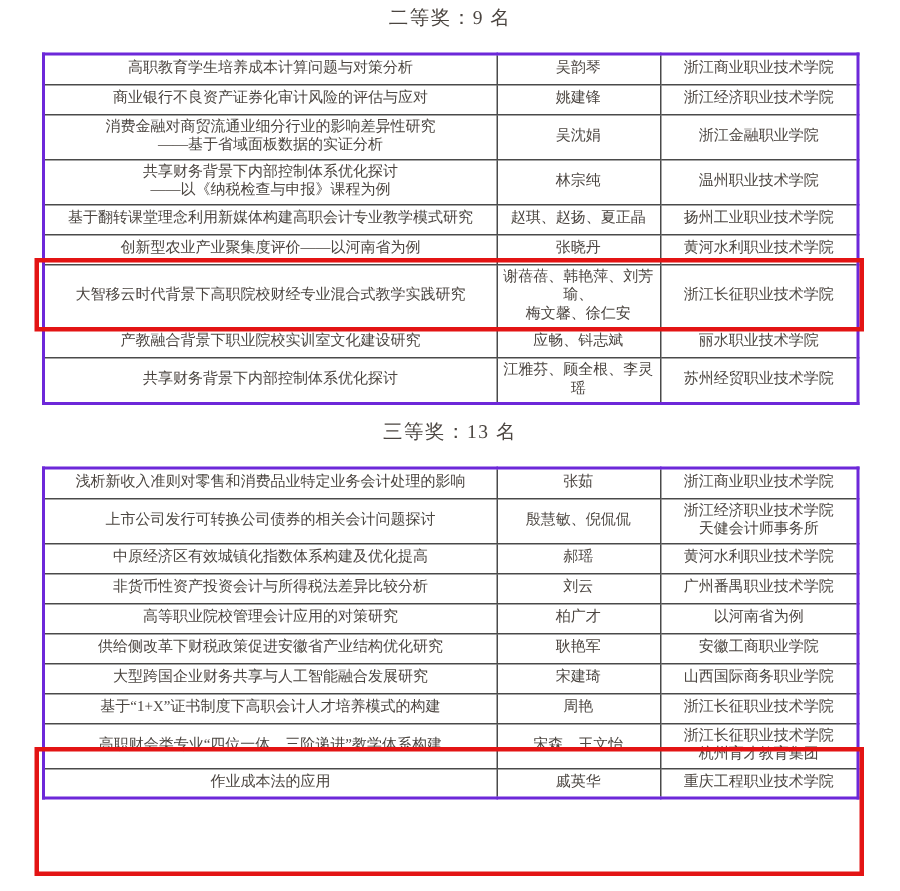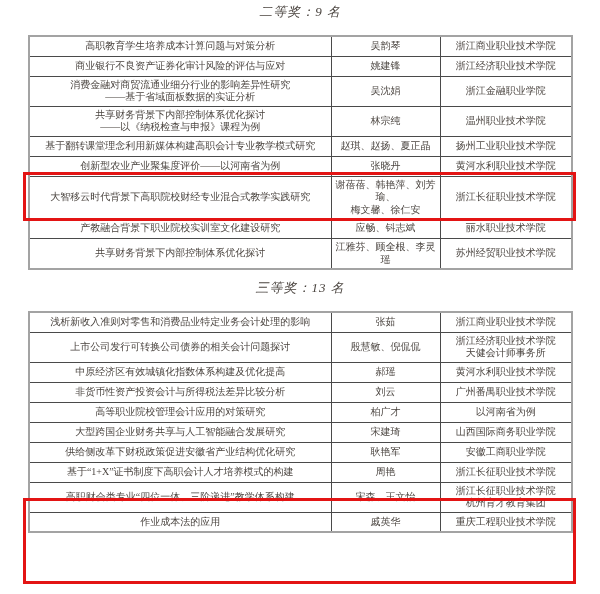--- a/index.html
+++ b/index.html
@@ -15,33 +15,32 @@
     overflow: hidden;
   }
   .section-title {
     text-align: center;
     font-size: 13px;
     font-weight: normal;
     color: #4b4540;
     letter-spacing: 1px;
     margin: 0 0 5px 0;
     padding: 0;
-    font-style: italic;
   }
   .section-title.second { margin-top: 9px; }
   .table-wrap {
     position: relative;
     width: 543px;
     margin-left: 28px;
   }
   table.awards {
     border-collapse: collapse;
     table-layout: fixed;
     width: 543px;
-    border: 2px solid #a3a3a3;
+    border: 2px solid #6d28d9;
     margin-top: 14px;
   }
   table.awards td {
     border: 1px solid #4a4a4a;
     text-align: center;
     vertical-align: middle;
     font-size: 10px;
     line-height: 12.5px;
     padding: 2px 1px;
     color: #4b4540;
@@ -241,38 +240,38 @@
             </td>
             <td>
               <span class="cell-line">柏广才</span>
             </td>
             <td>
               <span class="cell-line">以河南省为例</span>
             </td>
           </tr>
           <tr>
             <td>
+              <span class="cell-line">供给侧改革下财税政策促进安徽省产业结构优化研究</span>
+            </td>
+            <td>
+              <span class="cell-line">耿艳军</span>
+            </td>
+            <td>
+              <span class="cell-line">安徽工商职业学院</span>
+            </td>
+          </tr>
+          <tr>
+            <td>
               <span class="cell-line">大型跨国企业财务共享与人工智能融合发展研究</span>
             </td>
             <td>
               <span class="cell-line">宋建琦</span>
             </td>
             <td>
               <span class="cell-line">山西国际商务职业学院</span>
-            </td>
-          </tr>
-          <tr>
-            <td>
-              <span class="cell-line">供给侧改革下财税政策促进安徽省产业结构优化研究</span>
-            </td>
-            <td>
-              <span class="cell-line">耿艳军</span>
-            </td>
-            <td>
-              <span class="cell-line">安徽工商职业学院</span>
             </td>
           </tr>
           <tr class="hl">
             <td>
               <span class="cell-line">基于“1+X”证书制度下高职会计人才培养模式的构建</span>
             </td>
             <td>
               <span class="cell-line">周艳</span>
             </td>
             <td>

